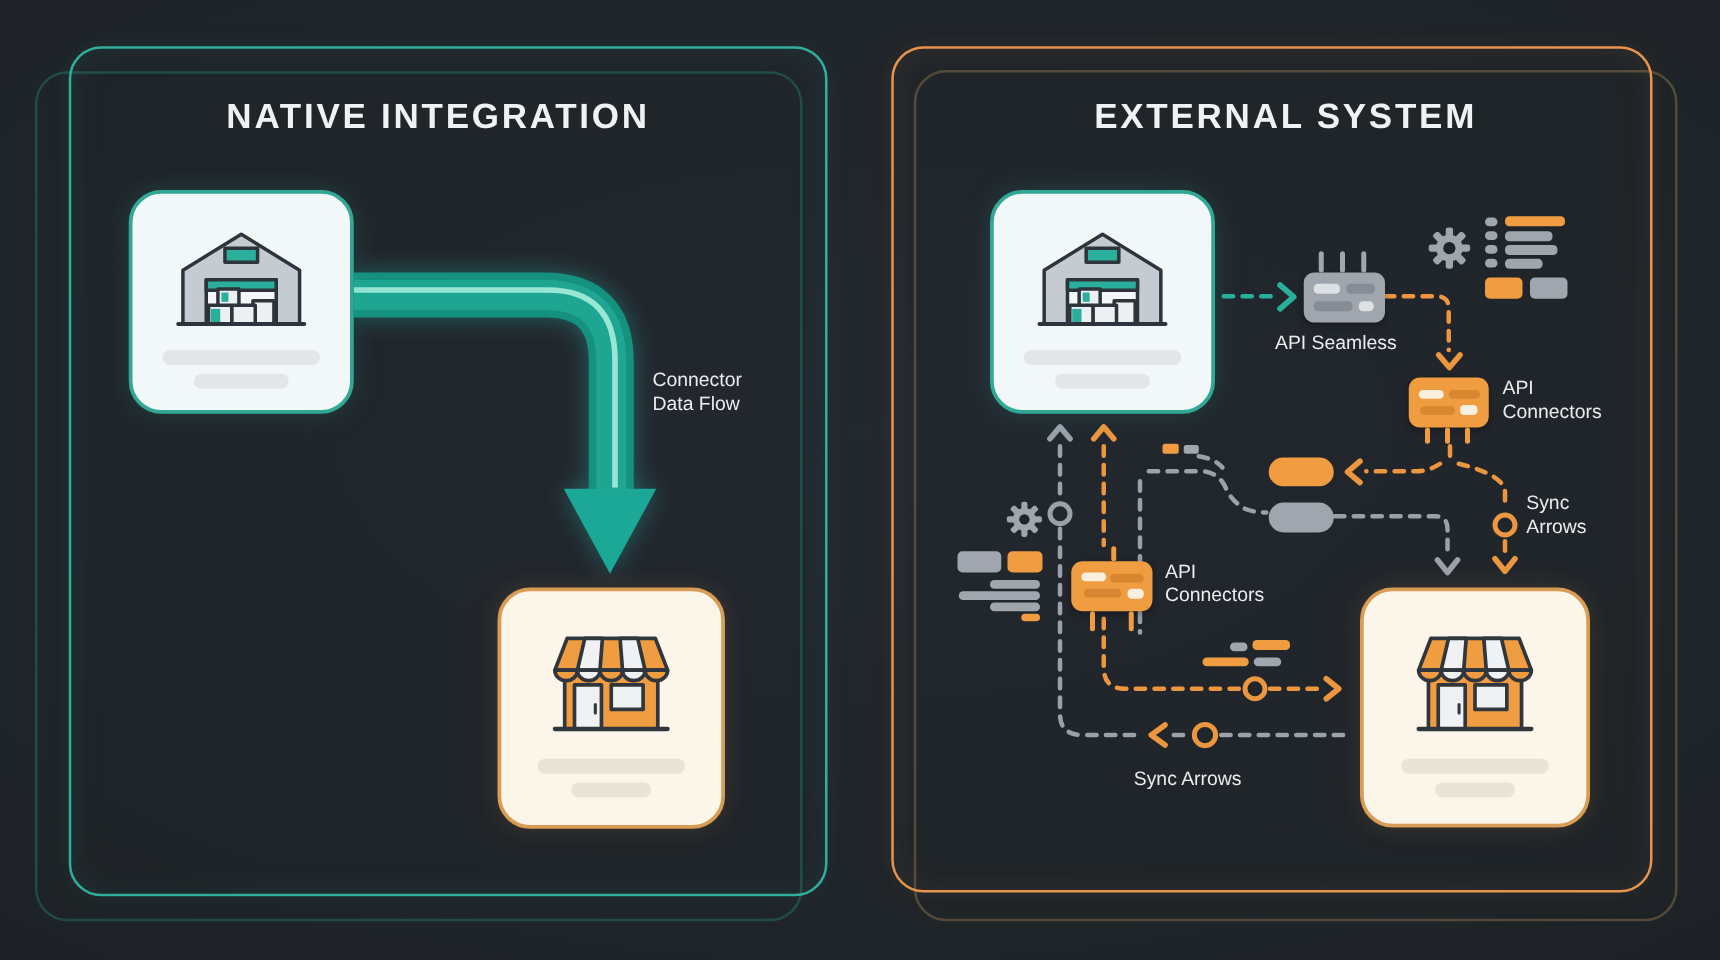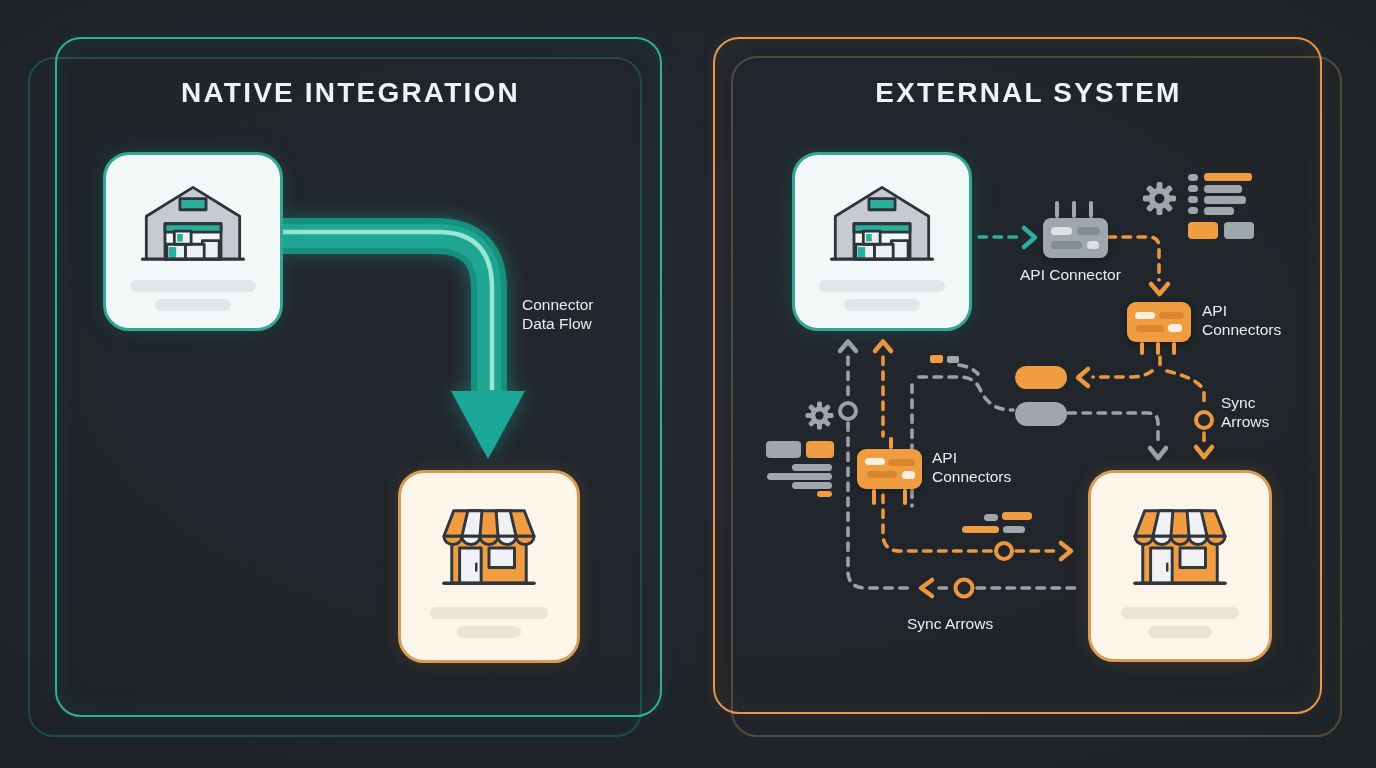--- a/index.html
+++ b/index.html
@@ -245,19 +245,19 @@
     <span class="ibar" style="left:0;top:0;width:13px;height:8px;background:#F09C41;border-radius:2px;"></span>
     <span class="ibar" style="left:17px;top:1px;width:12px;height:7px;background:#9FA6AE;border-radius:2px;"></span>
   </div>
   <div class="abs" style="left:961px;top:511px;width:72px;height:23px;">
     <span class="ibar" style="left:23px;top:3px;width:14px;height:7px;background:#9FA6AE;"></span>
     <span class="ibar" style="left:41px;top:1px;width:30px;height:8px;background:#F09C41;"></span>
     <span class="ibar" style="left:1px;top:15px;width:37px;height:7px;background:#F09C41;"></span>
     <span class="ibar" style="left:42px;top:15px;width:22px;height:7px;background:#9FA6AE;"></span>
   </div>
 
-  <div class="abs lbl" style="left:1020px;top:266px;width:120px;">API Connector</div>
+  <div class="abs lbl" style="left:1020px;top:266px;width:120px;">API Seamless</div>
   <div class="abs lbl" style="left:1202px;top:302px;width:92px;">API Connectors</div>
   <div class="abs lbl" style="left:932px;top:449px;width:92px;">API Connectors</div>
   <div class="abs lbl" style="left:1221px;top:394px;width:64px;">Sync Arrows</div>
   <div class="abs lbl" style="left:907px;top:615px;width:120px;">Sync Arrows</div>
 
 </div>
 
 </body></html>

